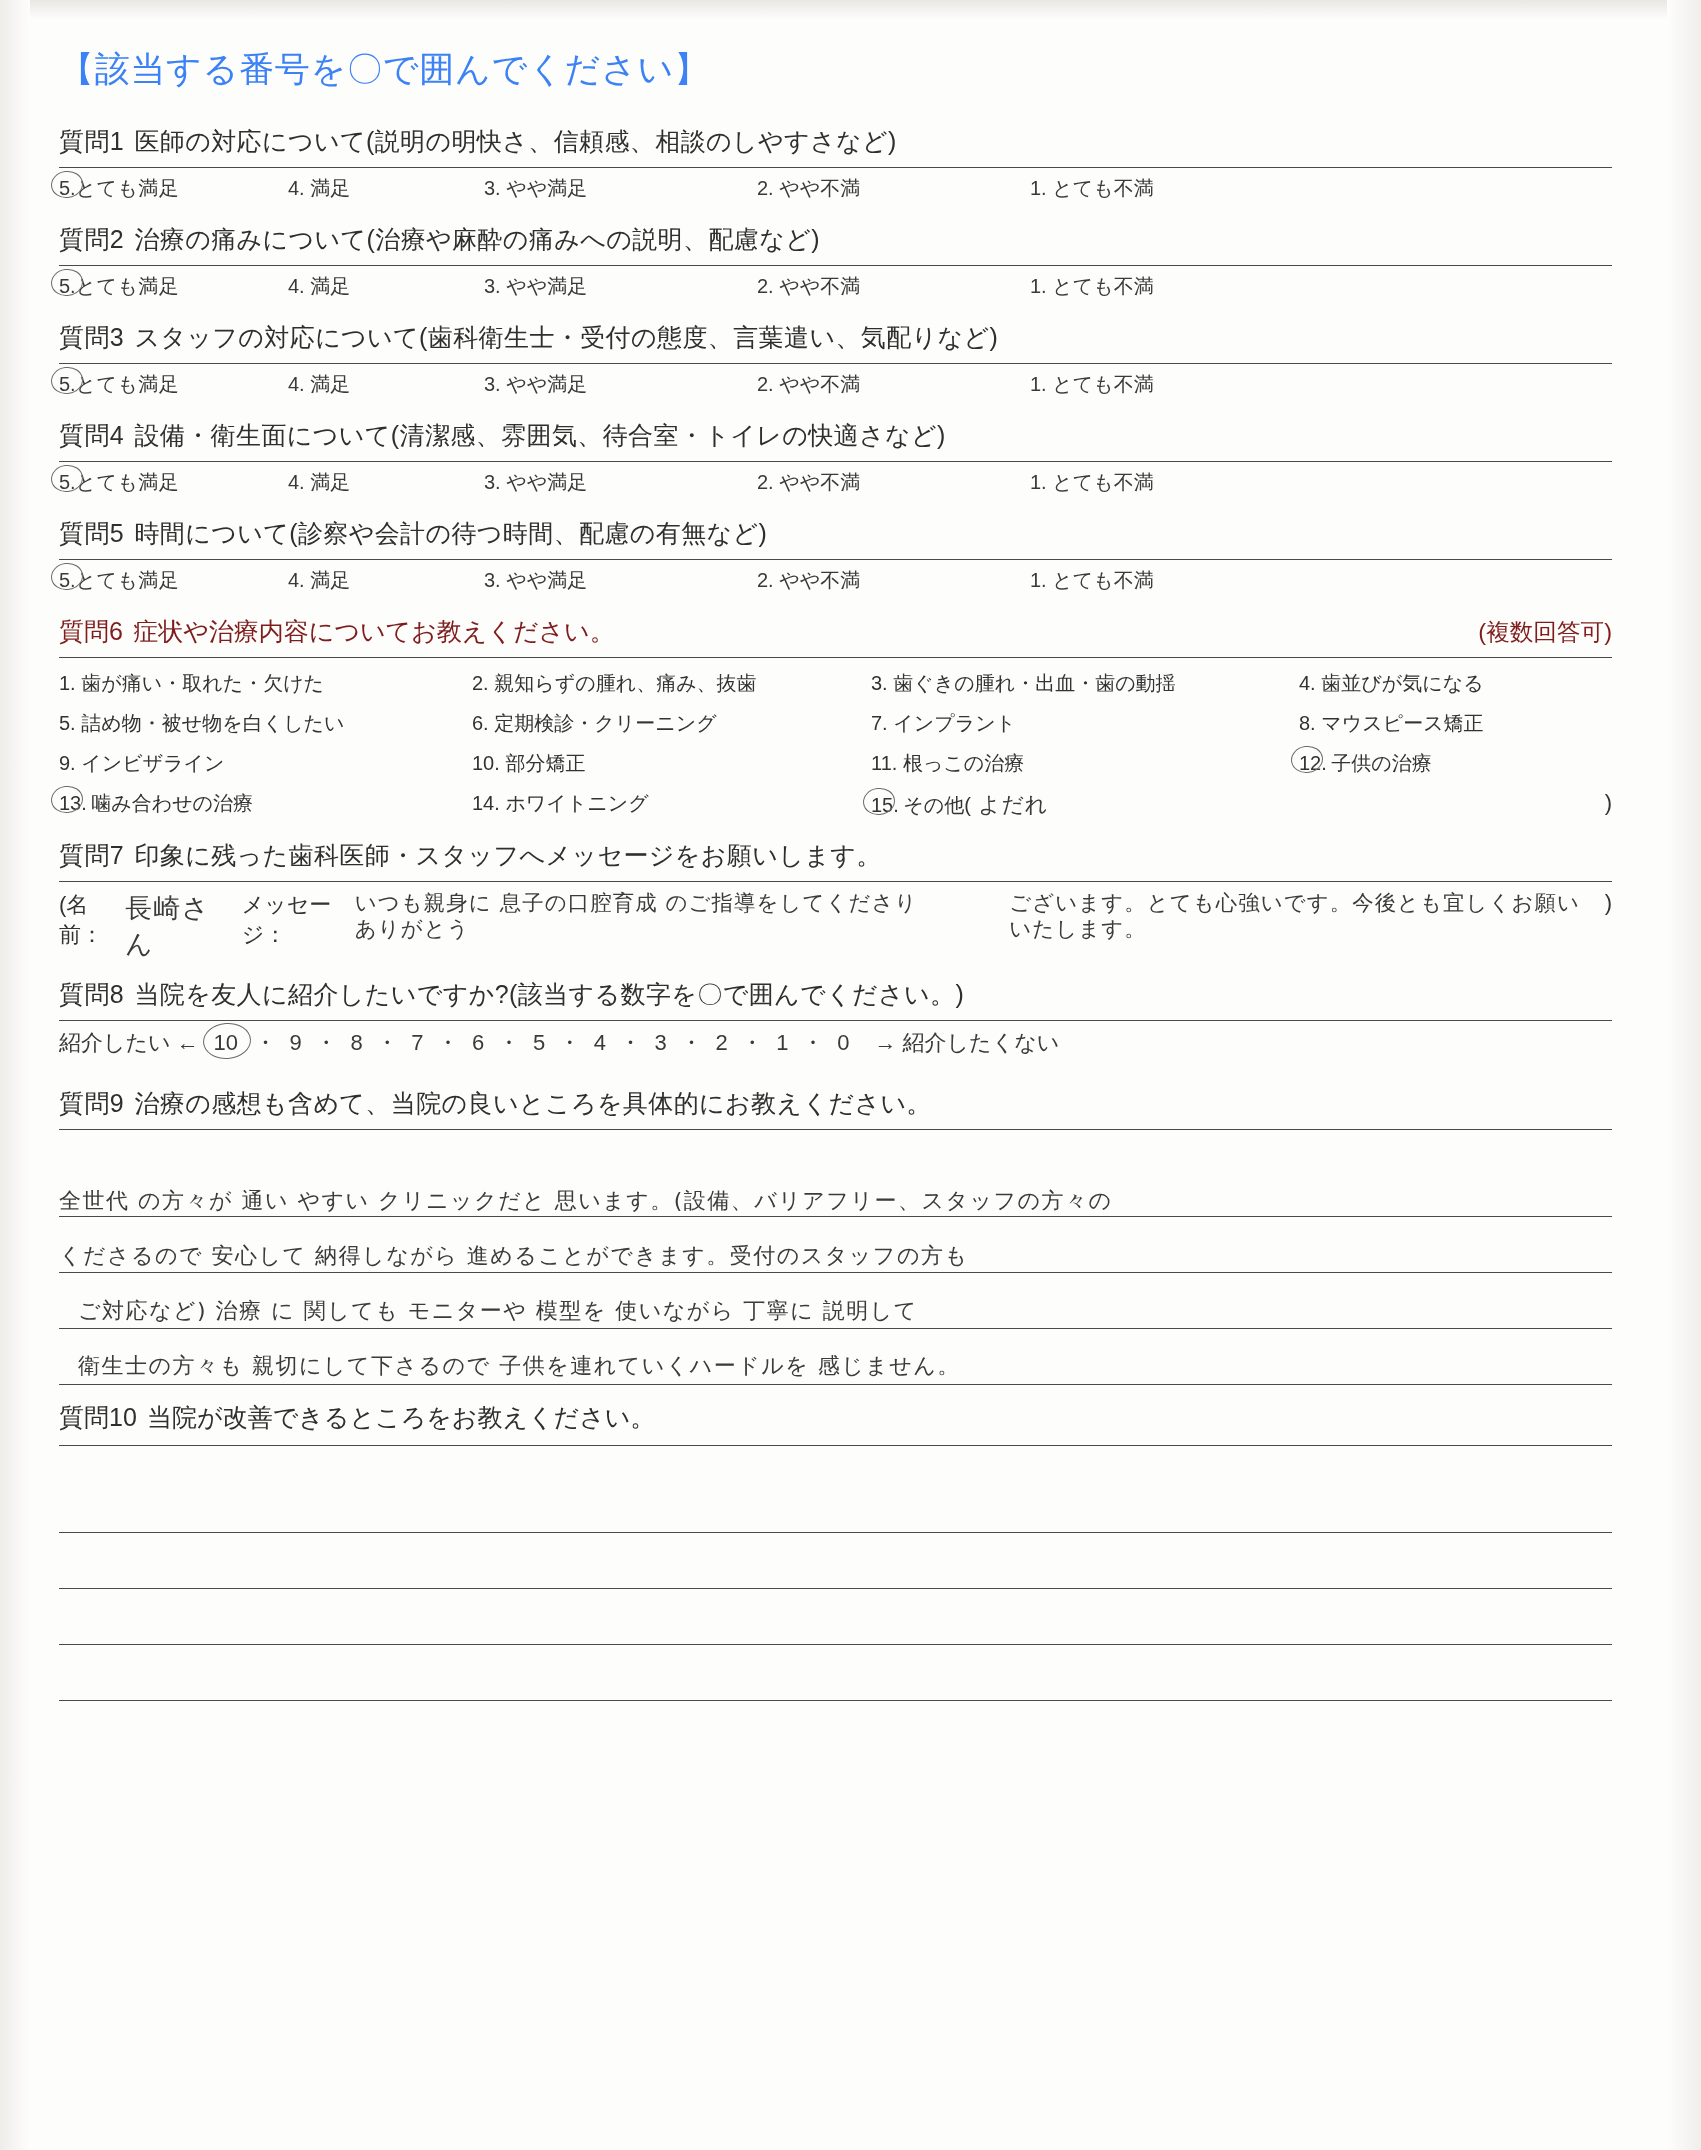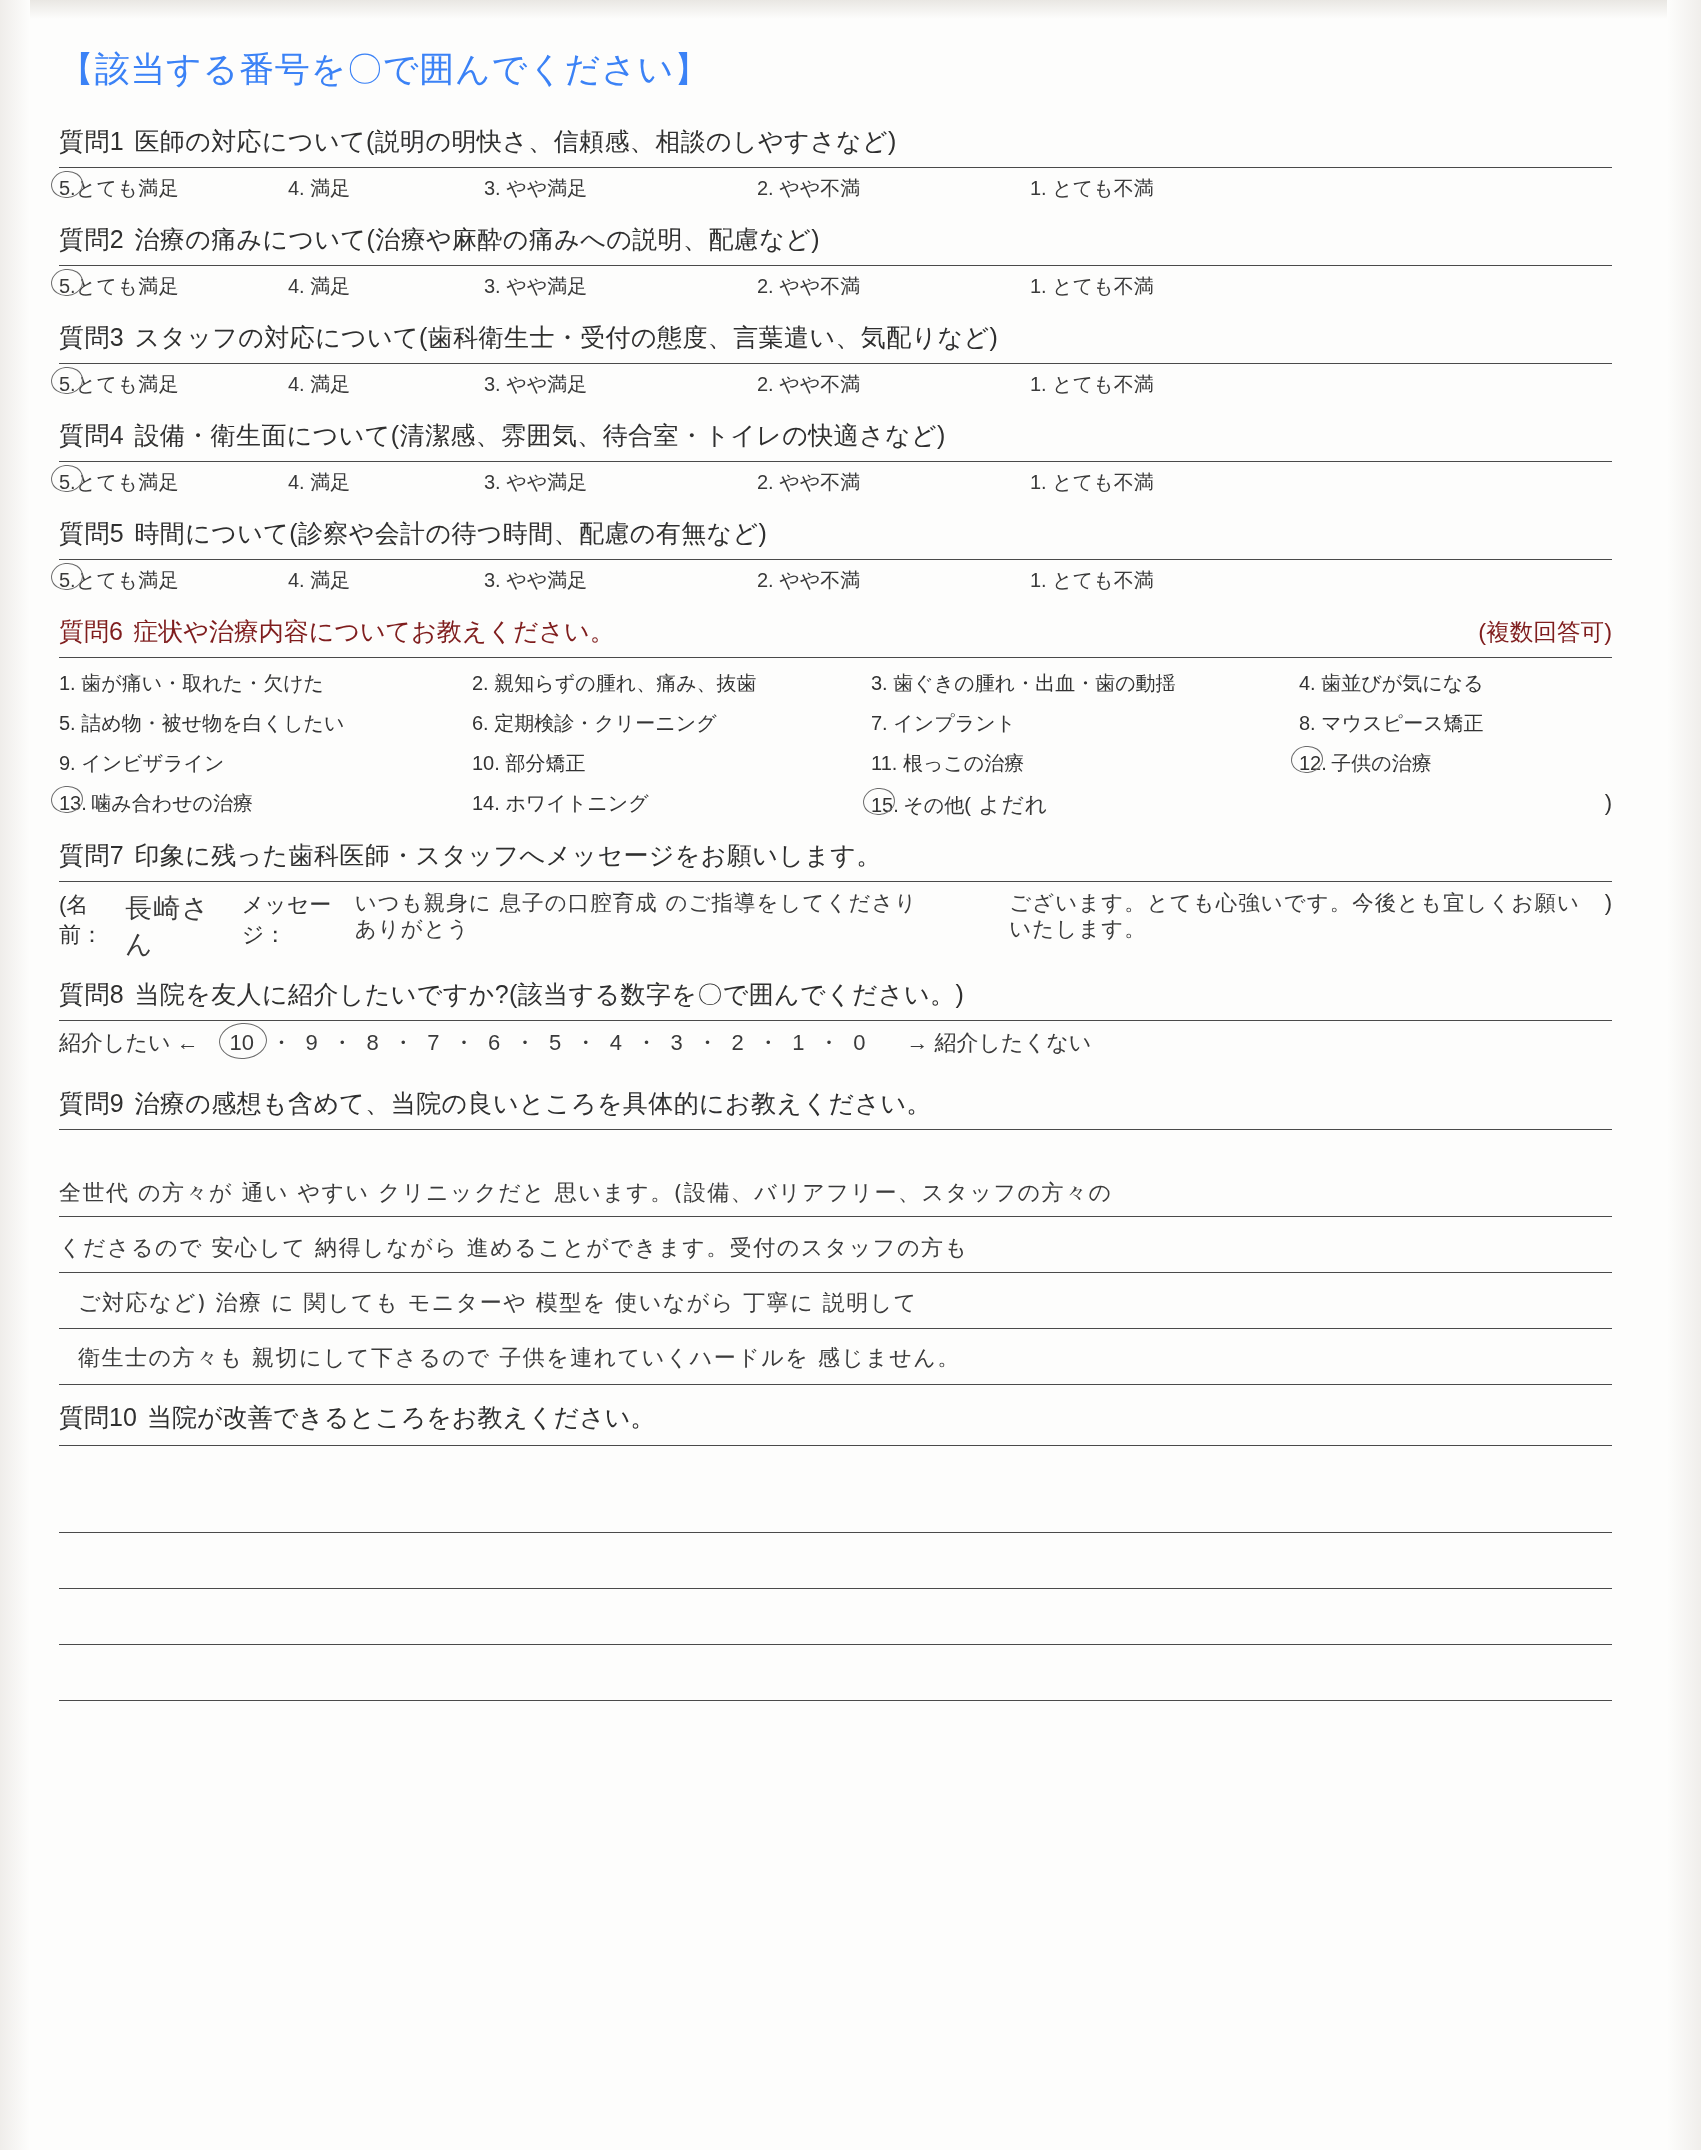--- a/index.html
+++ b/index.html
@@ -150,21 +150,21 @@
     line-height: 1.25;
   }
   .q7-msg-wrap { display: flex; flex-direction: row; }
   
   .q8-scale {
     display: flex;
     align-items: center;
     font-size: 22px;
     color: #3a3a3a;
     margin-bottom: 7.4px;
-    gap: 16px;
+    gap: 0px;
   }
   .q8-scale .arrow { margin: 0 13.3px; }
   .q8-nums { display: flex; align-items: center; }
   .q8-num { padding: 0 11.8px; position: relative; }
   .q8-dot { padding: 0 1.5px; }
   .circle-10 { position: relative; display: inline-block; padding: 0 3px; }
   .circle-10::after {
     content: "";
     position: absolute;
     left: -7.4px;
@@ -176,21 +176,21 @@
     transform: rotate(-4deg);
   }
   
   .lines-block { position: relative; margin-top: 13.3px; }
   .line {
     border-bottom: 1.5px solid #4a4a4a;
     height: 55px;
   }
   .hw-overlay {
     position: absolute;
-    left: 0; right: 0; top: 4px;
+    left: 0; right: 0; top: 12px;
     pointer-events: none;
   }
   .hw-line {
     font-family: "DejaVu Sans", sans-serif;
     font-size: 22px;
     color: #3b3b3b;
     letter-spacing: 1.5px;
     height: 55px;
     display: flex;
     align-items: center;

